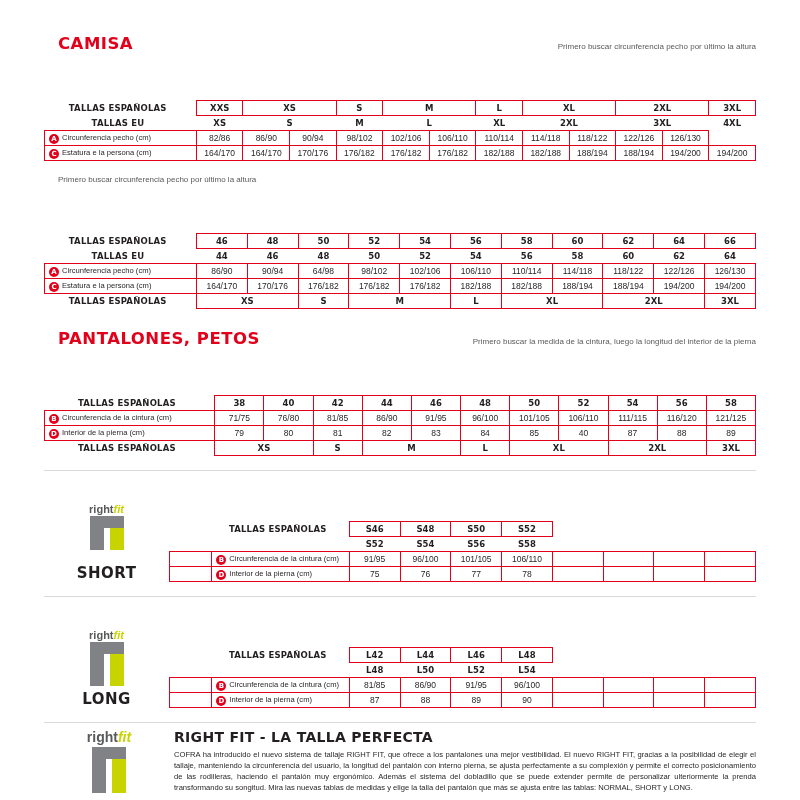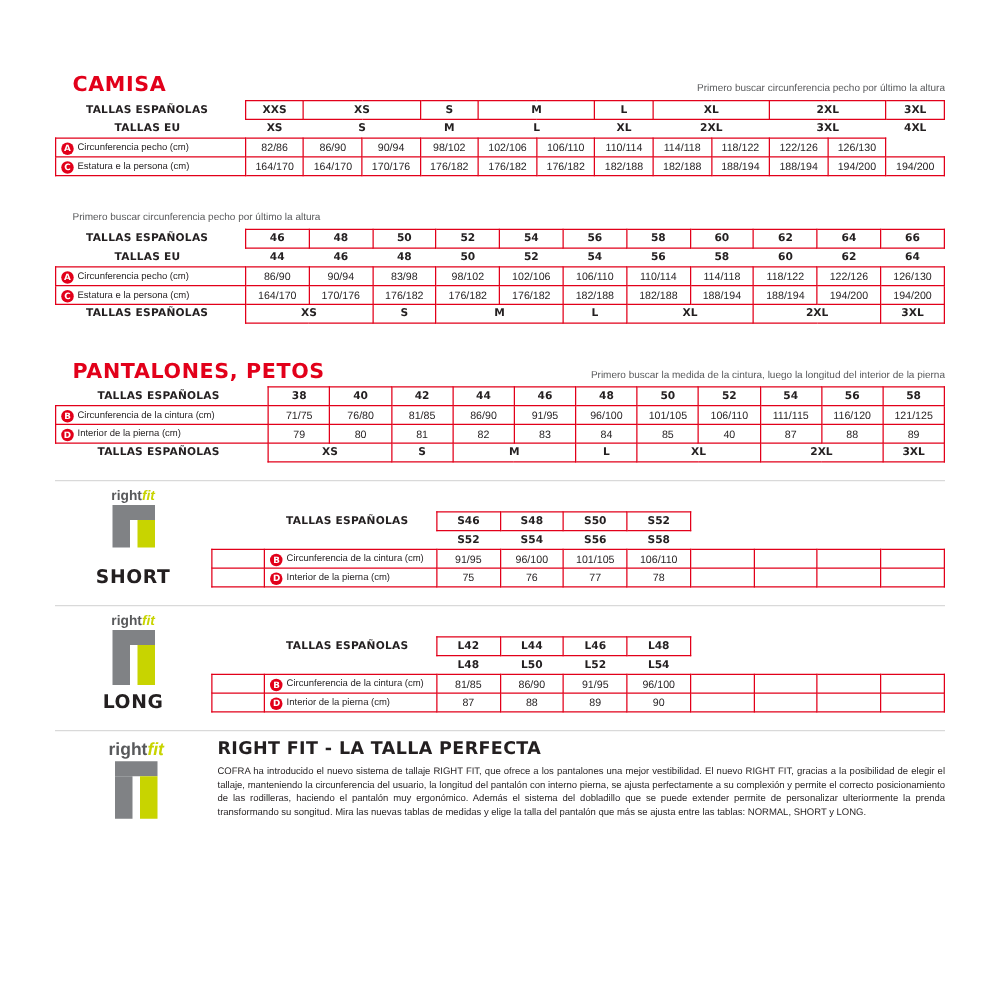--- a/index.html
+++ b/index.html
@@ -10,29 +10,28 @@
     font-family: "Liberation Sans", sans-serif;
     color: #231f20;
     overflow: hidden;
   }
   .page { position: relative; width:800px; height:800px; padding: 30px 44px; }
 
   .section { margin-bottom: 4px; }
   .sec-head {
     display:flex; align-items:flex-end; justify-content:space-between;
     padding: 4px 0 3px 14px;
-    margin-top: 24px;
   }
   .sec-title {
     color:#e2001a; font-weight:bold; font-size:16.5px; letter-spacing:.5px;
     font-family:"DejaVu Sans", sans-serif;
   }
   .sec-note { font-size:8px; color:#58595b; padding-bottom:2px;text-align:center; }
 
-  table.grid { border-collapse: collapse; width:100%; table-layout: fixed; }
+  table.grid { border-collapse: collapse; width:100%; table-layout: fixed; margin-top: 44px; }
   table.grid td { border:1px solid #e2001a; height:15px; font-size:8.5px; text-align:center; color:#231f20; }
   table.grid td.lbl {
     text-align:left; padding-left:4px; font-size:7.6px; white-space:nowrap; color:#231f20;
   }
   td.rowhead {
     color:#e2001a; font-weight:bold; font-size:9.5px; text-align:right; padding-right:6px;
     font-family:"DejaVu Sans", sans-serif; letter-spacing:.2px;
   }
   td.rowhead-gray {
     color:#bcbec0; font-weight:bold; font-size:9.5px; text-align:right; padding-right:6px;
@@ -175,21 +174,21 @@
         <td class="val-gray noborder">56</td>
         <td class="val-gray noborder">58</td>
         <td class="val-gray noborder">60</td>
         <td class="val-gray noborder">62</td>
         <td class="val-gray noborder">64</td>
       </tr>
       <tr>
         <td class="lbl"><span class="bullet">A</span><span>Circunferencia pecho (cm)</span></td>
         <td>86/90</td>
         <td>90/94</td>
-        <td>83/98</td>
+        <td>64/98</td>
         <td>98/102</td>
         <td>102/106</td>
         <td>106/110</td>
         <td>110/114</td>
         <td>114/118</td>
         <td>118/122</td>
         <td>122/126</td>
         <td>126/130</td>
       </tr>
       <tr>

